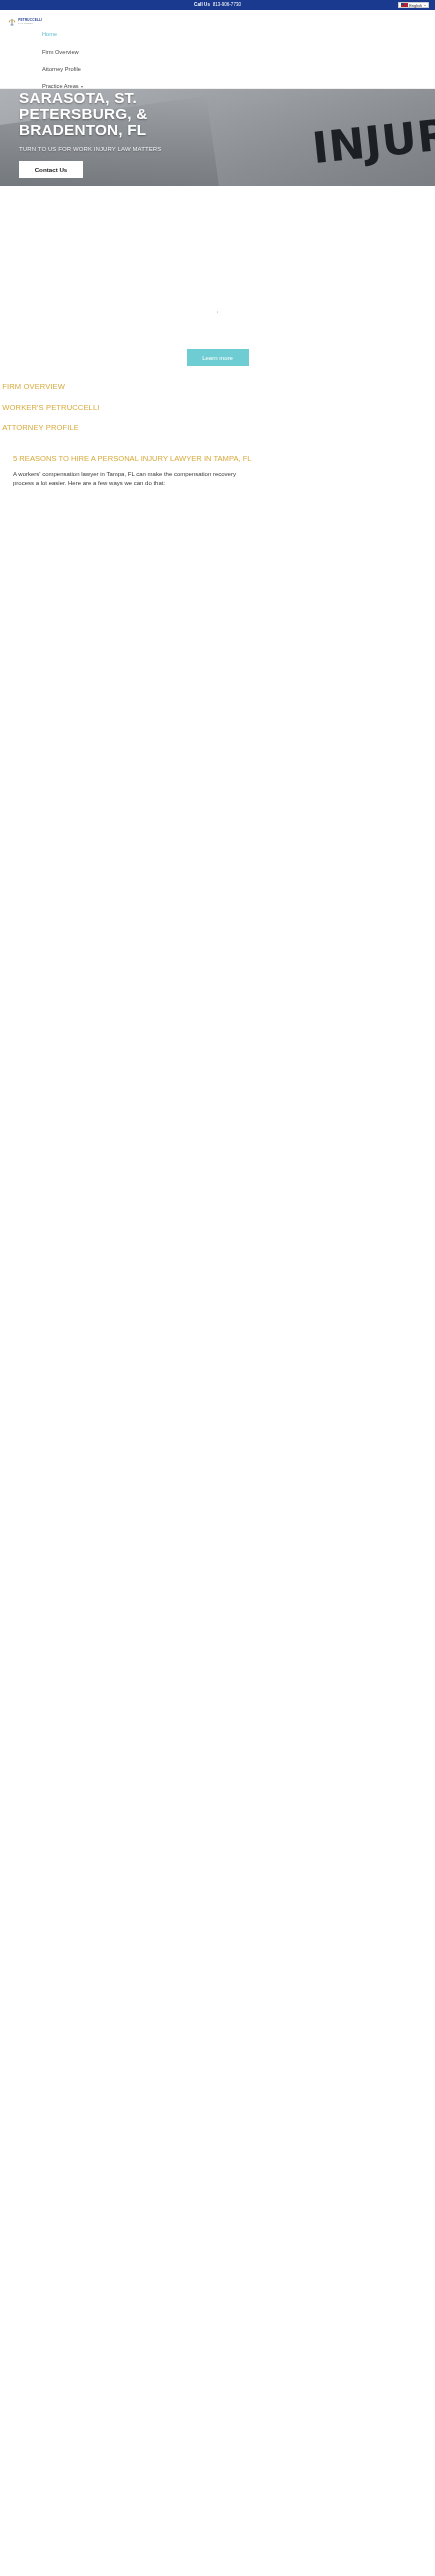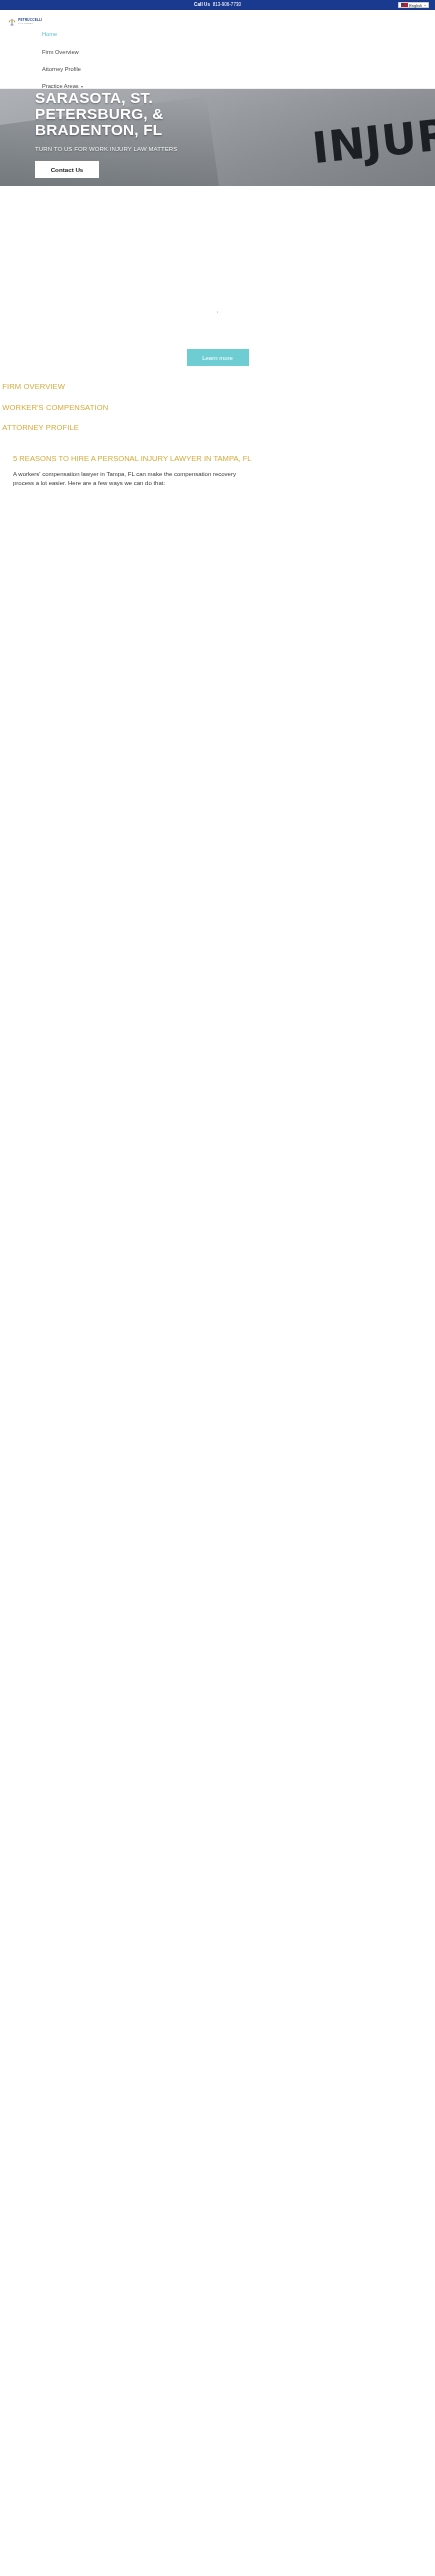--- a/index.html
+++ b/index.html
@@ -151,21 +151,21 @@
     position: absolute;
     left: -23px;
     bottom: -34px;
     width: 238px;
     height: 108px;
     background: linear-gradient(25deg, rgba(60,66,72,.55), rgba(150,156,162,.1));
     transform: rotate(-8deg);
   }
   .hero-content {
     position: absolute;
-    left: 16px;
+    left: 0;
     top: 1.1px;
     width: 249px;
     padding: 0 19px;
   }
   .hero-title {
     font-size: 15.3px;
     line-height: 1.06;
     font-weight: bold;
     color: #ffffff;
     text-transform: uppercase;
@@ -335,21 +335,21 @@
 </div>
 
 <div class="gap-block blank-2"></div>
 
 <div class="learnmore-row">
   <button class="learnmore-btn">Learn more</button>
 </div>
 
 <div class="link-list">
   <div class="link-item">FIRM OVERVIEW</div>
-  <div class="link-item">WORKER'S COMPENSATION</div>
+  <div class="link-item">WORKER'S PETRUCCELLI</div>
   <div class="link-item">ATTORNEY PROFILE</div>
 </div>
 
 <div class="article">
   <h2 class="article-title">5 REASONS TO HIRE A PERSONAL INJURY LAWYER IN TAMPA, FL</h2>
   <p class="article-para">A workers' compensation lawyer in Tampa, FL can make the compensation recovery process a lot easier. Here are a few ways we can do that:</p>
 </div>
 
 <div class="gap-block blank-3"></div>
 <div class="gap-block blank-4"></div>

